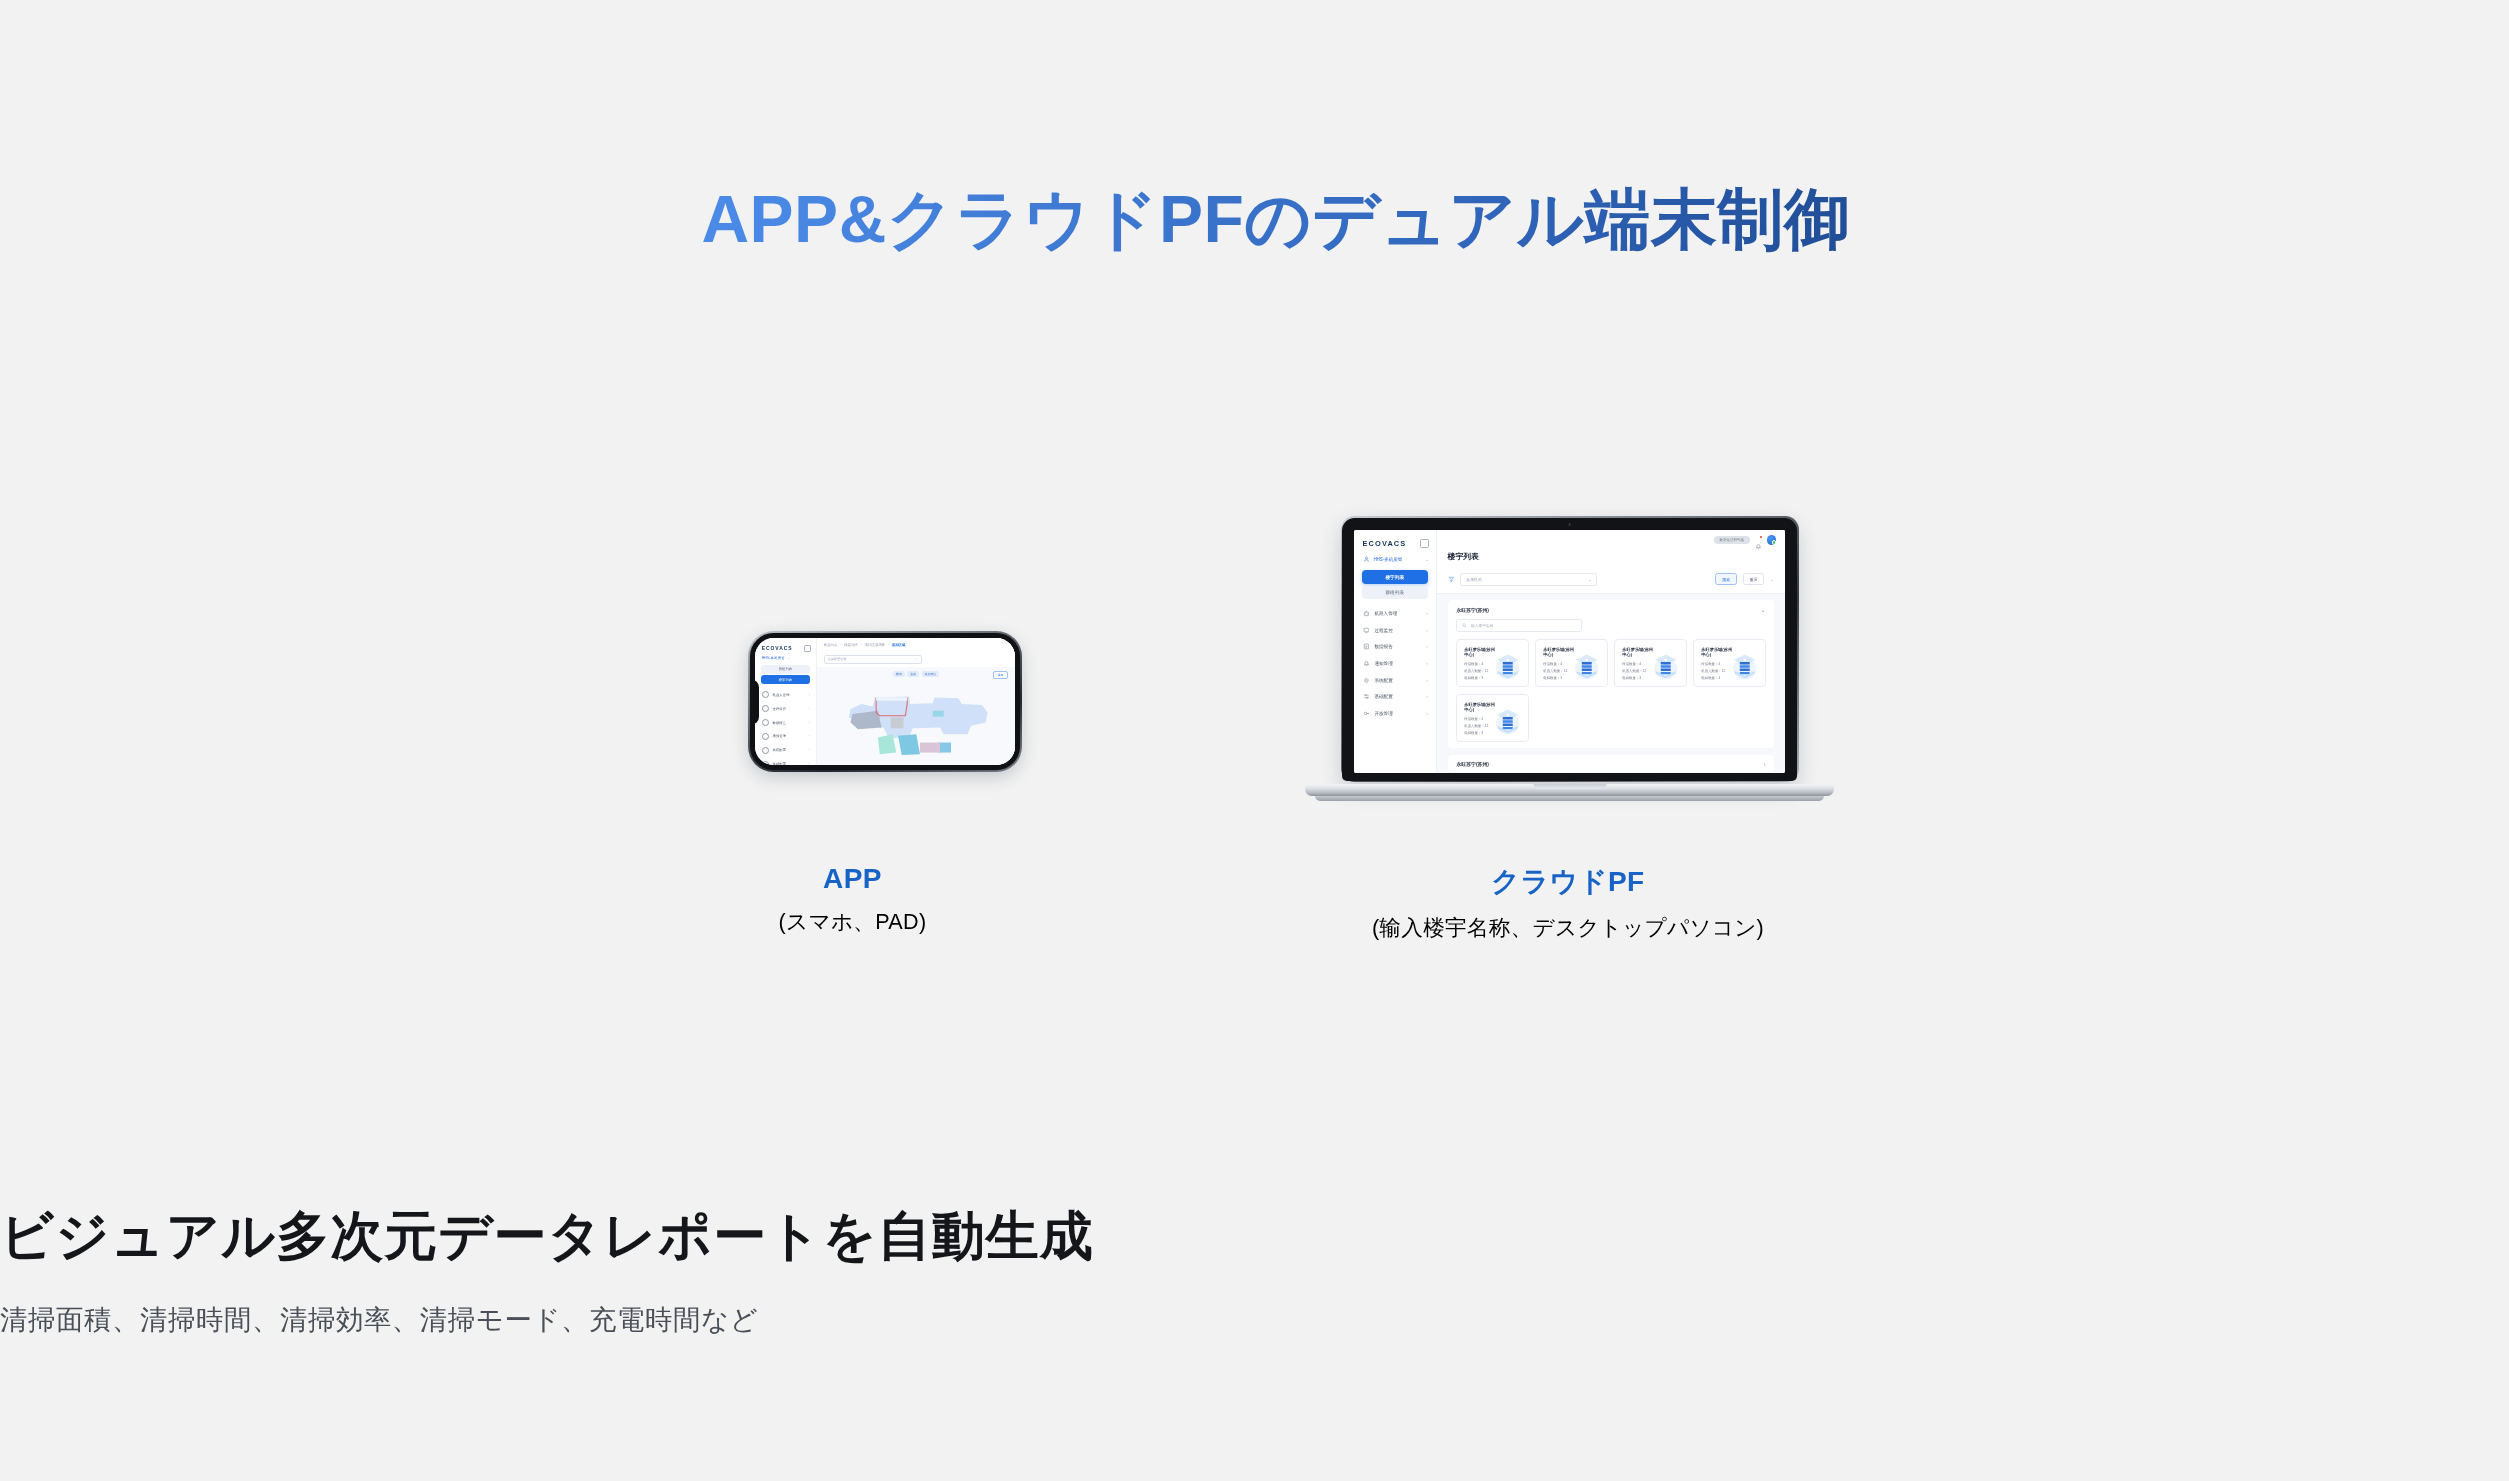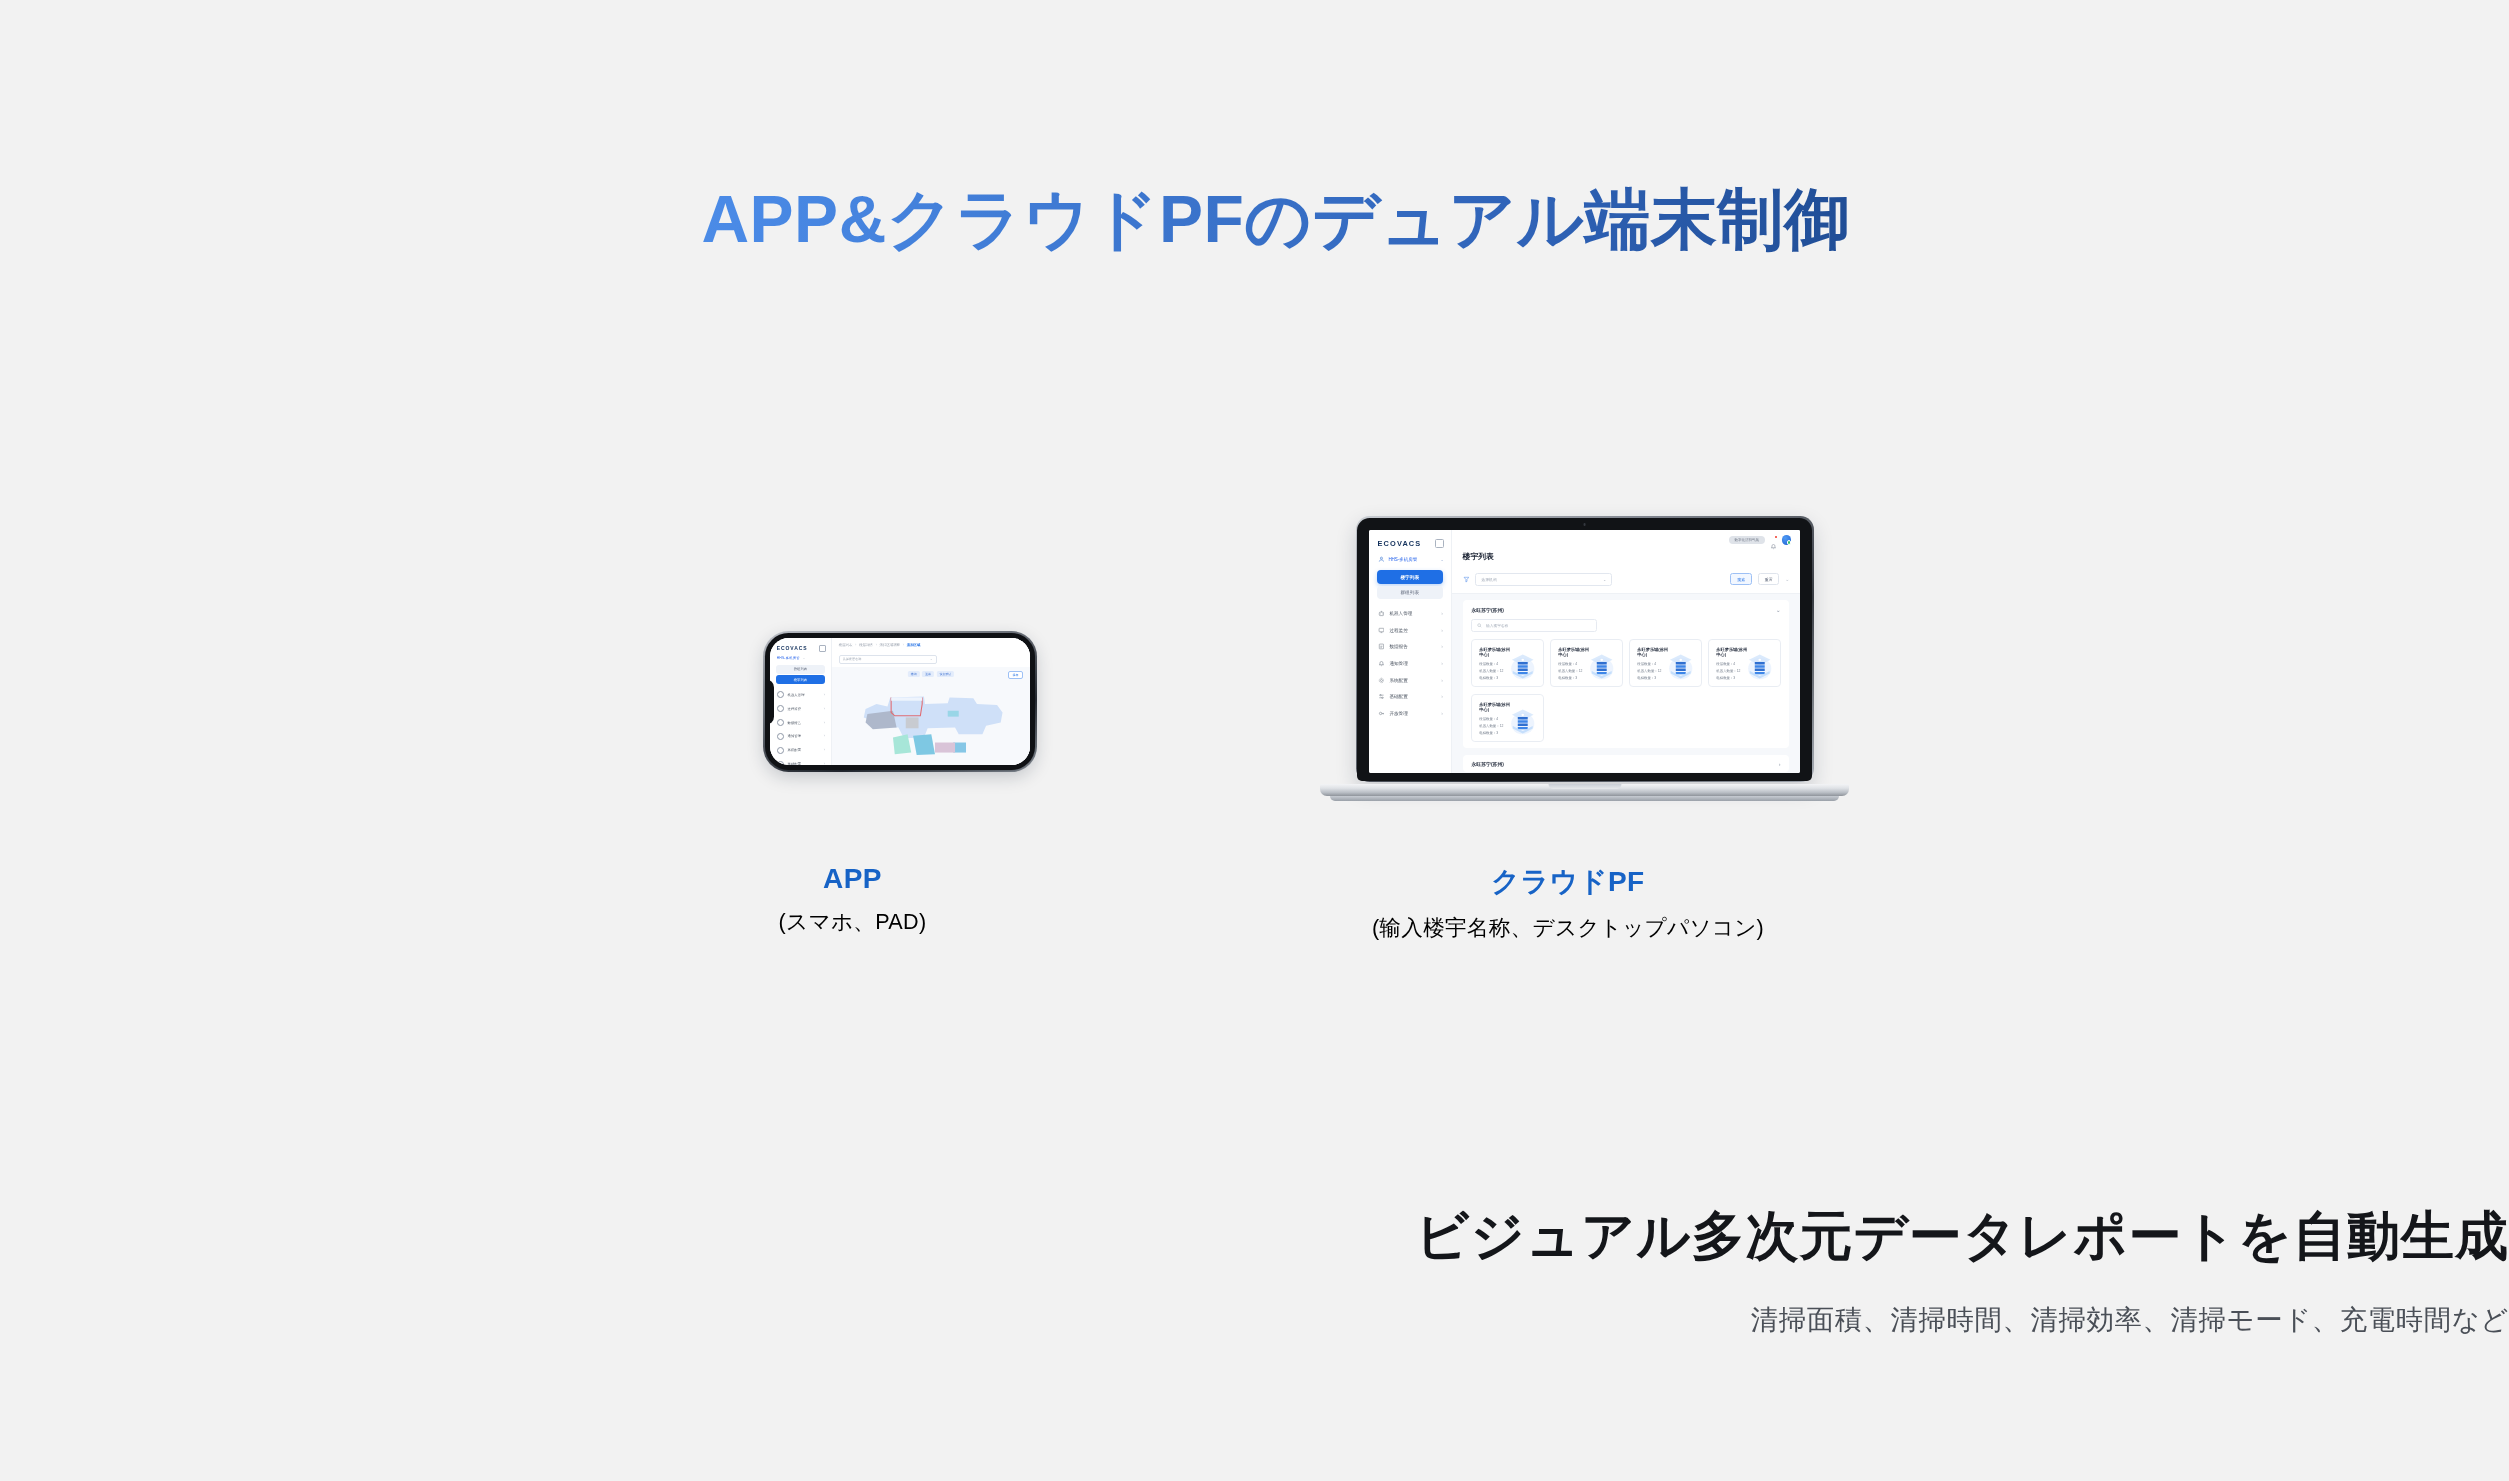--- a/index.html
+++ b/index.html
@@ -27,21 +27,21 @@
     -webkit-background-clip:text;
     background-clip:text;
     color:transparent;
     -webkit-text-fill-color:transparent;
     white-space:nowrap;
     margin-left:43px;
   }
   .hero-line.l2{margin-top:13.7px;}
 
   
-  .devices{position:absolute;left:16px;right:0;top:510px;height:451px;}
+  .devices{position:absolute;left:1px;right:0;top:510px;height:451px;}
 
   
   .phone{
     position:absolute;left:749px;top:123px;
     width:270px;height:137px;
     border-radius:23.5px;
     background:#0f1114;
     padding:4.9px;
     box-sizing:border-box;
     box-shadow:0 5.9px 17.6px rgba(20,30,50,.22), 0 1px 2px rgba(0,0,0,.25);
@@ -170,21 +170,21 @@
 
   
   .labels{position:absolute;left:0;right:0;top:863px;}
   .lbl{position:absolute;text-align:center;}
   .lbl.app{left:627px;width:451px;}
   .lbl.cloud{left:1323px;width:490px;}
   .lbl-title{font-size:28px;font-weight:700;color:#1763c6;letter-spacing:0.5px;}
   .lbl-sub{margin-top:11.8px;font-size:21.6px;color:#000000;letter-spacing:0.3px;}
 
   
-  .bottom{position:absolute;left:0;right:0;top:1201px;text-align:right;}
+  .bottom{position:absolute;left:0;right:0;top:1201px;text-align:left;}
   .bottom-title{font-size:53px;font-weight:700;color:#14161a;letter-spacing:1px;}
   .bottom-sub{margin-top:29px;font-size:27.4px;color:#4a4f57;letter-spacing:0.6px;}
 </style>
 </head>
 <body>
 
 <div class="stage">
 
   <div class="hero">
     <div class="hero-line l1">APP&amp;クラウドPFのデュアル端末制御</div>

